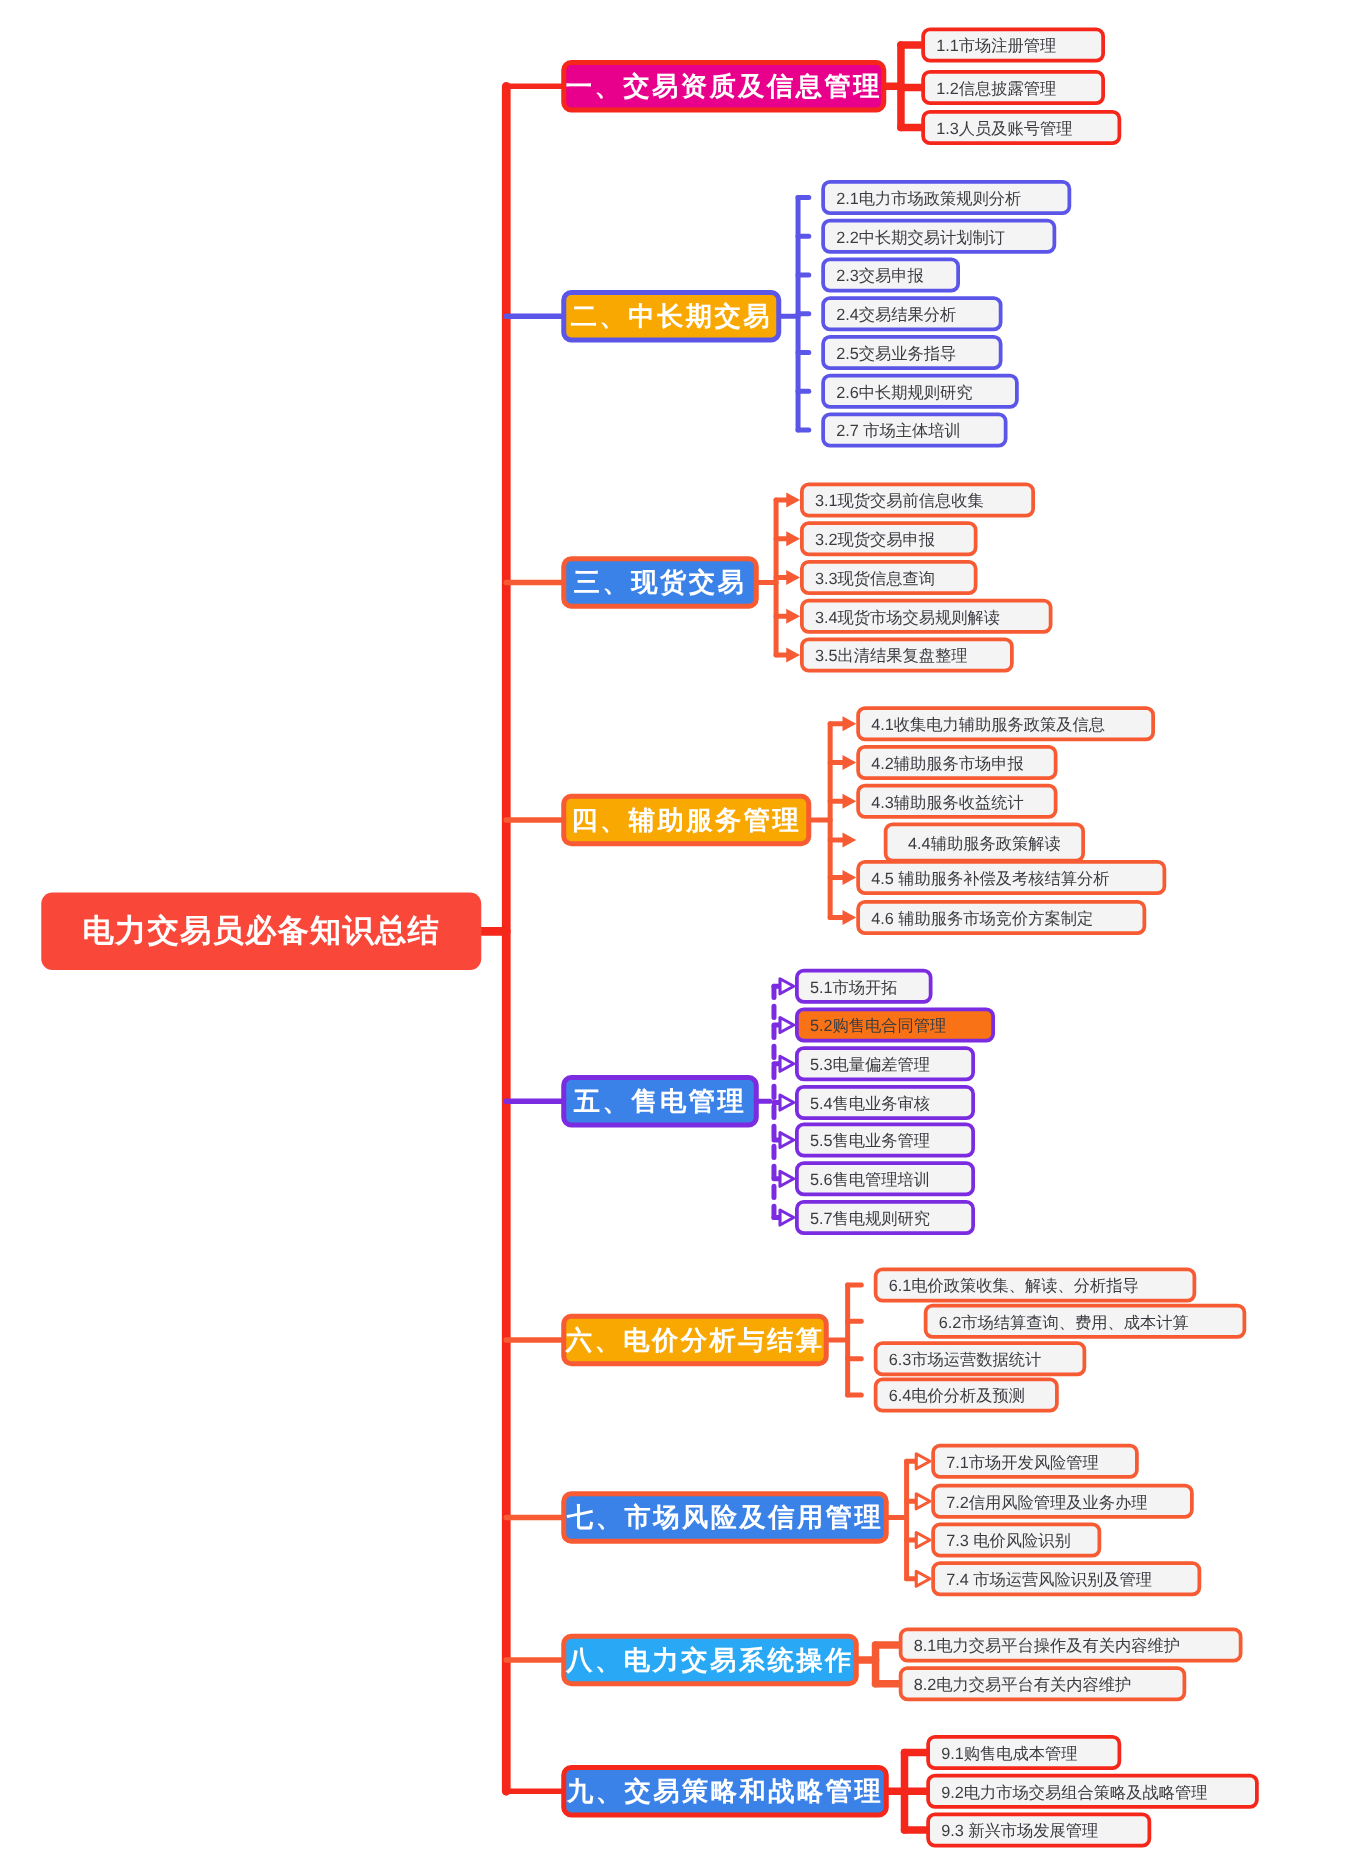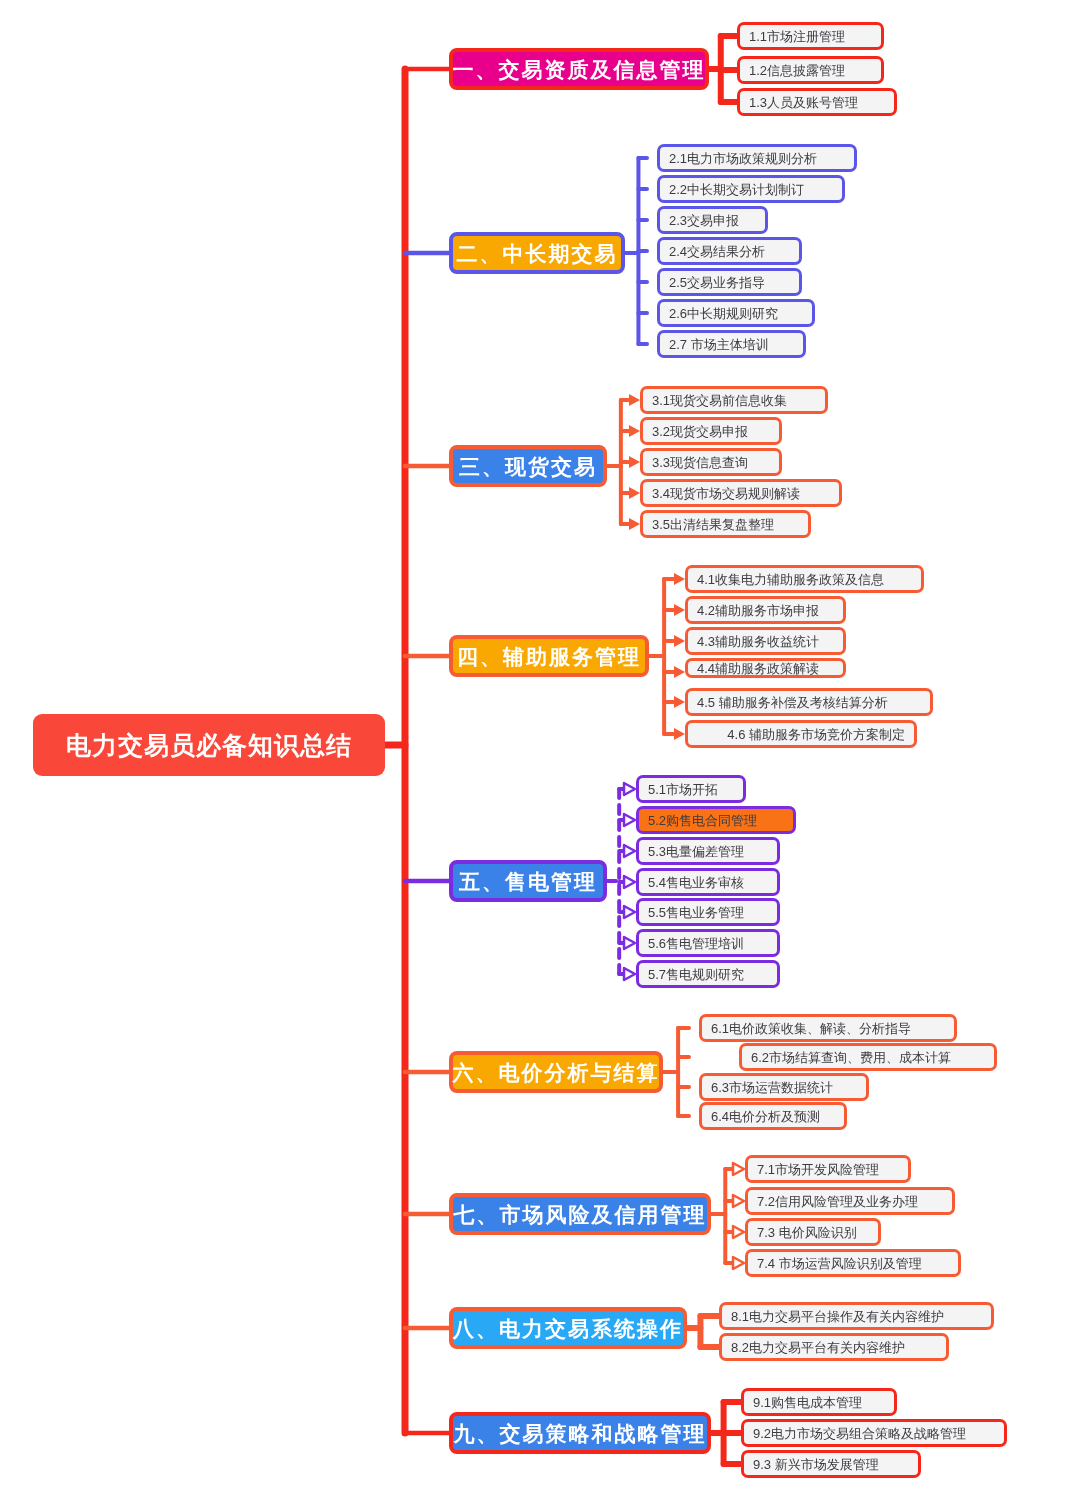--- a/index.html
+++ b/index.html
@@ -225,21 +225,21 @@
       </div>
       <div class="node leaf" style="left: 657px; top: 268px; width: 145px; height: 28px; border-color: rgb(91, 85, 232); background: rgb(244, 244, 245); color: rgb(59, 59, 65);">
         <span>2.5交易业务指导</span>
       </div>
       <div class="node leaf" style="left: 657px; top: 299px; width: 158px; height: 28px; border-color: rgb(91, 85, 232); background: rgb(244, 244, 245); color: rgb(59, 59, 65);">
         <span>2.6中长期规则研究</span>
       </div>
       <div class="node leaf" style="left: 657px; top: 330px; width: 149px; height: 28px; border-color: rgb(91, 85, 232); background: rgb(244, 244, 245); color: rgb(59, 59, 65);">
         <span>2.7 市场主体培训</span>
       </div>
-      <div class="node branch" style="left: 449px; top: 445px; width: 158px; height: 42px; background: rgb(59, 130, 232); border-color: rgb(247, 91, 51);">
+      <div class="node branch" style="left: 449px; top: 445px; width: 158px; height: 42px; background: rgb(59, 130, 232); border-color: rgb(247, 91, 51); font-family: Liberation Serif, serif;">
         <span>三、现货交易</span>
       </div>
       <div class="node leaf" style="left: 640px; top: 386px; width: 188px; height: 28px; border-color: rgb(247, 91, 51); background: rgb(244, 244, 245); color: rgb(59, 59, 65);">
         <span>3.1现货交易前信息收集</span>
       </div>
       <div class="node leaf" style="left: 640px; top: 417px; width: 142px; height: 28px; border-color: rgb(247, 91, 51); background: rgb(244, 244, 245); color: rgb(59, 59, 65);">
         <span>3.2现货交易申报</span>
       </div>
       <div class="node leaf" style="left: 640px; top: 448px; width: 142px; height: 28px; border-color: rgb(247, 91, 51); background: rgb(244, 244, 245); color: rgb(59, 59, 65);">
         <span>3.3现货信息查询</span>
@@ -255,27 +255,27 @@
       </div>
       <div class="node leaf" style="left: 685px; top: 565px; width: 239px; height: 28px; border-color: rgb(247, 91, 51); background: rgb(244, 244, 245); color: rgb(59, 59, 65);">
         <span>4.1收集电力辅助服务政策及信息</span>
       </div>
       <div class="node leaf" style="left: 685px; top: 596px; width: 161px; height: 28px; border-color: rgb(247, 91, 51); background: rgb(244, 244, 245); color: rgb(59, 59, 65);">
         <span>4.2辅助服务市场申报</span>
       </div>
       <div class="node leaf" style="left: 685px; top: 627px; width: 161px; height: 28px; border-color: rgb(247, 91, 51); background: rgb(244, 244, 245); color: rgb(59, 59, 65);">
         <span>4.3辅助服务收益统计</span>
       </div>
-      <div class="node leaf" style="left: 685px; top: 658px; width: 161px; height: 20px; border-color: rgb(247, 91, 51); background: rgb(244, 244, 245); color: rgb(59, 59, 65);">
+      <div class="node leaf" style="left: 707px; top: 658px; width: 161px; height: 32px; border-color: rgb(247, 91, 51); background: rgb(244, 244, 245); color: rgb(59, 59, 65); justify-content: center;">
         <span>4.4辅助服务政策解读</span>
       </div>
       <div class="node leaf" style="left: 685px; top: 688px; width: 248px; height: 28px; border-color: rgb(247, 91, 51); background: rgb(244, 244, 245); color: rgb(59, 59, 65);">
         <span>4.5 辅助服务补偿及考核结算分析</span>
       </div>
-      <div class="node leaf" style="left: 685px; top: 720px; width: 232px; height: 28px; border-color: rgb(247, 91, 51); background: rgb(244, 244, 245); color: rgb(59, 59, 65); justify-content: flex-end;">
+      <div class="node leaf" style="left: 685px; top: 720px; width: 232px; height: 28px; border-color: rgb(247, 91, 51); background: rgb(244, 244, 245); color: rgb(59, 59, 65);">
         <span>4.6 辅助服务市场竞价方案制定</span>
       </div>
       <div class="node branch" style="left: 449px; top: 860px; width: 158px; height: 42px; background: rgb(59, 130, 232); border-color: rgb(123, 43, 224);">
         <span>五、售电管理</span>
       </div>
       <div class="node leaf" style="left: 636px; top: 775px; width: 110px; height: 28px; border-color: rgb(123, 43, 224); background: rgb(244, 244, 245); color: rgb(59, 59, 65);">
         <span>5.1市场开拓</span>
       </div>
       <div class="node leaf" style="left: 636px; top: 806px; width: 160px; height: 28px; border-color: rgb(123, 43, 224); background: #f97316; color: rgb(59, 59, 65);">
         <span>5.2购售电合同管理</span>

